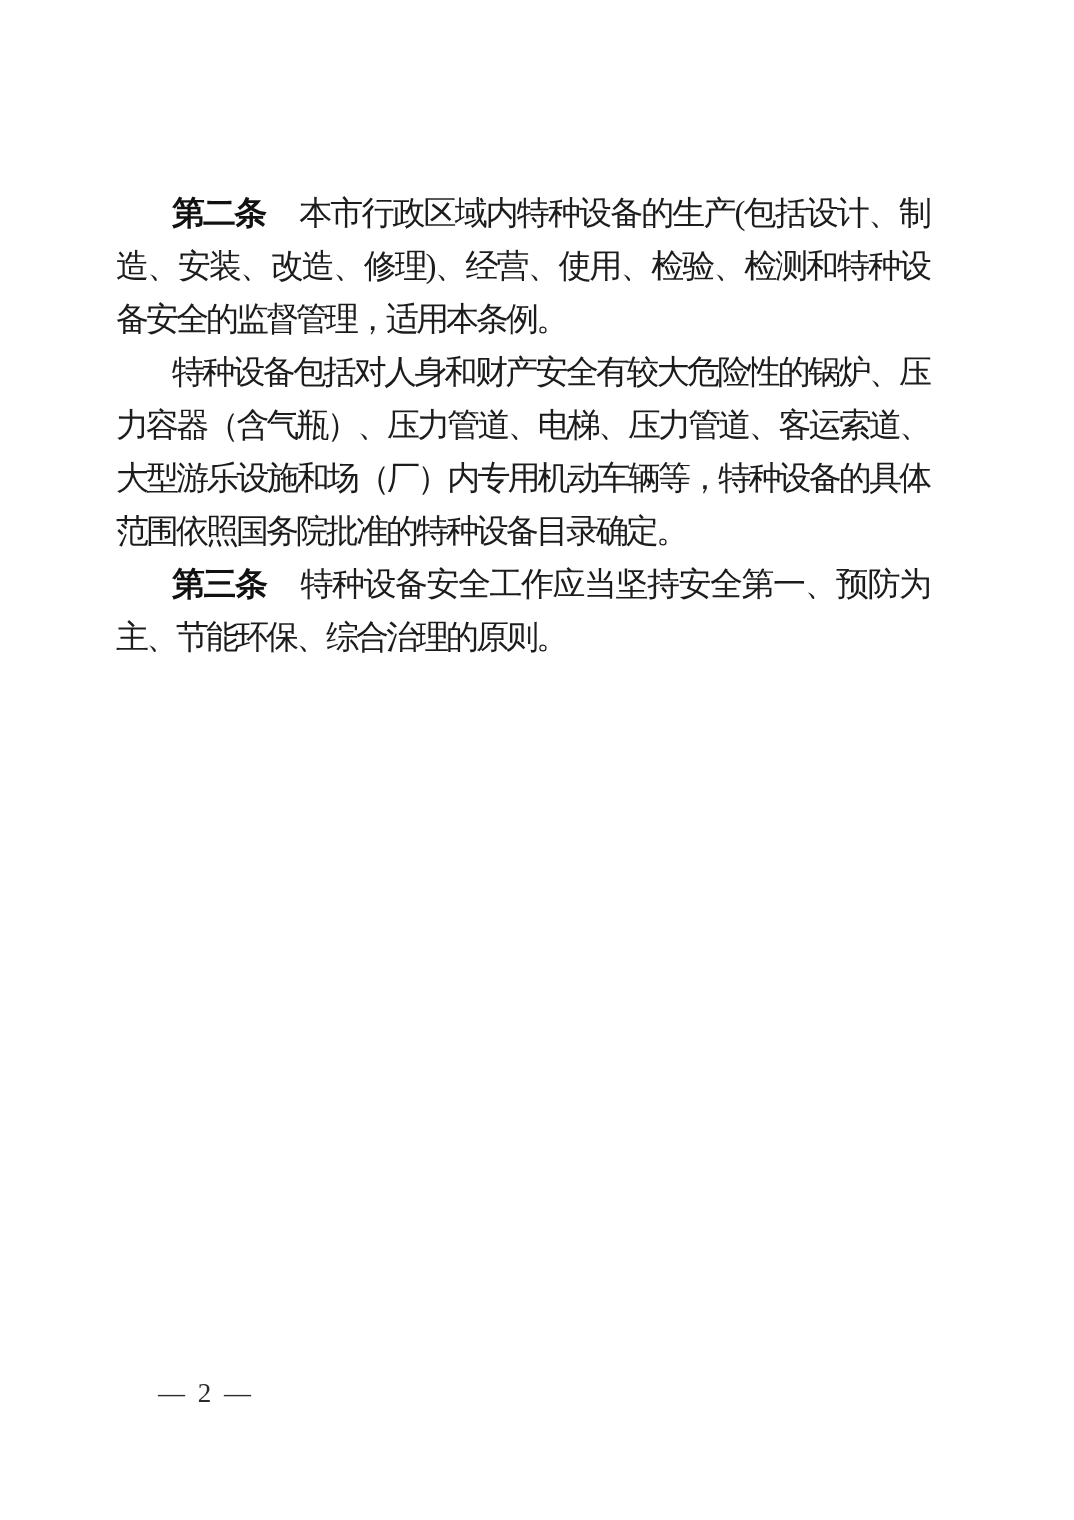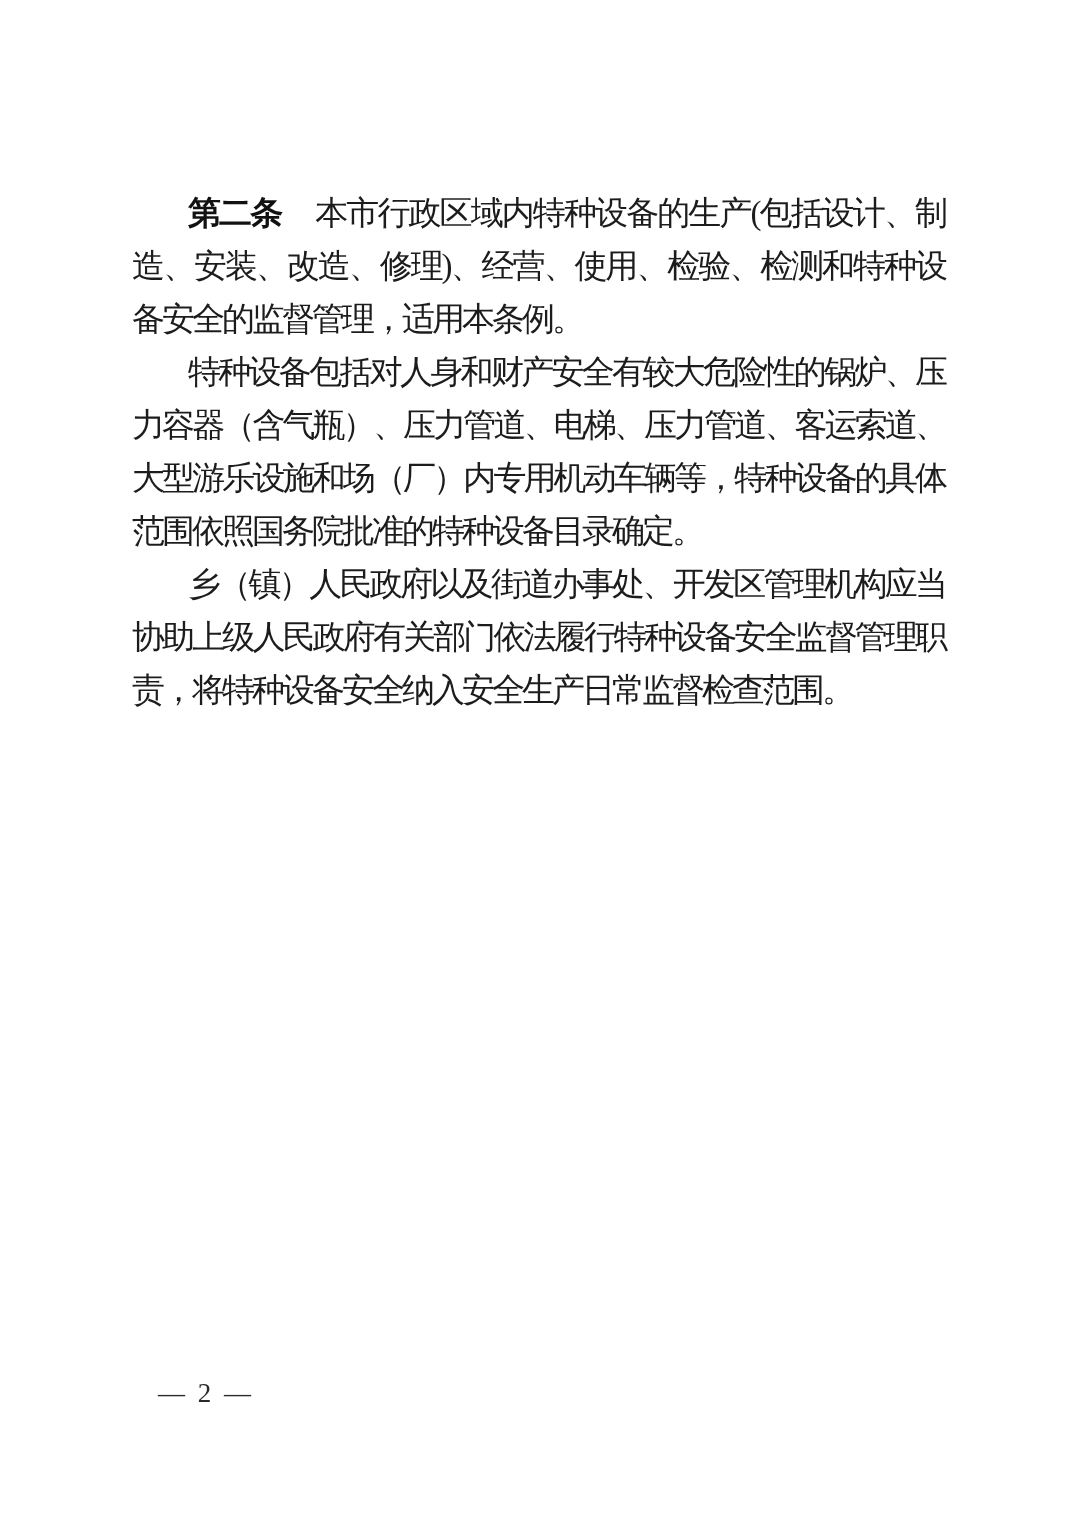--- a/index.html
+++ b/index.html
@@ -11,21 +11,21 @@
     position: relative;
     width: 1074px;
     height: 1520px;
     background: #ffffff;
     overflow: hidden;
     font-family: "Liberation Serif", serif;
   }
   .doc-body {
     position: absolute;
     top: 187px;
-    left: 132px;
+    left: 116px;
     width: 813px;
     color: #1c1c1c;
   }
   .doc-body p {
     margin: 0;
     padding: 0;
     font-size: 33px;
     letter-spacing: -3px;
     line-height: 53px;
     text-align: justify;
@@ -55,23 +55,23 @@
 <body>
 
 <div class="page">
 
   <div class="doc-body">
 
     <p><span class="article-num">第二条</span><span>本市行政区域内特种设备的生产(包括设计、制造、安装、改造、修理)、经营、使用、检验、检测和特种设备安全的监督管理，适用本条例。</span></p>
 
     <p><span>特种设备包括对人身和财产安全有较大危险性的锅炉、压力容器（含气瓶）、压力管道、电梯、压力管道、客运索道、大型游乐设施和场（厂）内专用机动车辆等，特种设备的具体范围依照国务院批准的特种设备目录确定。</span></p>
 
+    <p><span class="article-num">第三条</span><span>特种设备安全工作应当坚持安全第一、预防为主、节能环保、综合治理的原则。</span></p>
 
 
 
-    <p><span>乡（镇）人民政府以及街道办事处、开发区管理机构应当协助上级人民政府有关部门依法履行特种设备安全监督管理职责，将特种设备安全纳入安全生产日常监督检查范围。</span></p>
 
 
   </div>
 
   <div class="page-footer">— 2 —</div>
 
 </div>
 
 </body></html>

